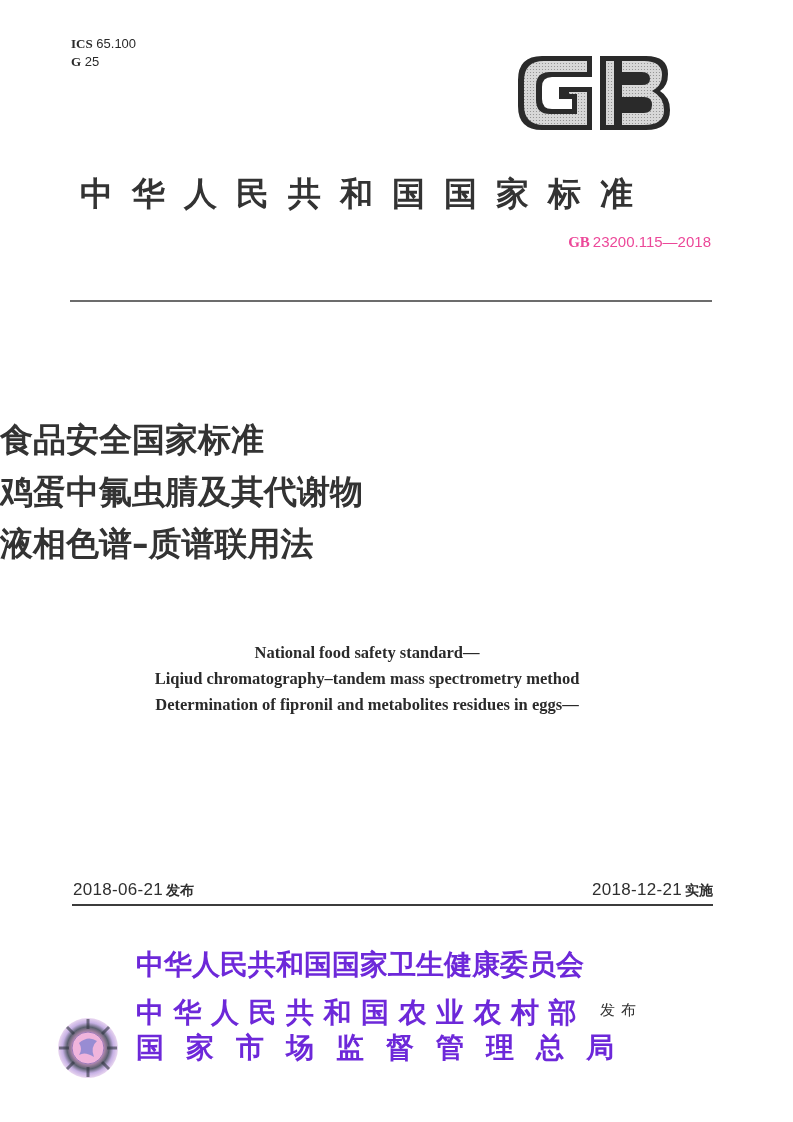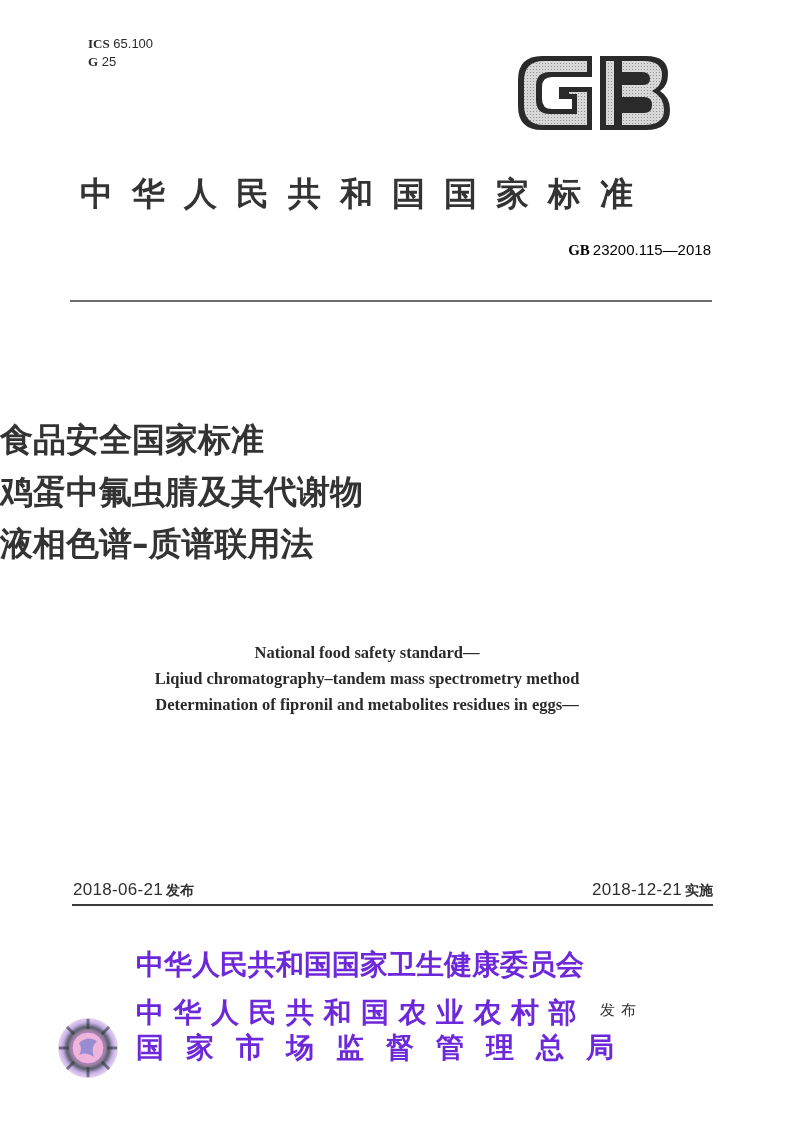--- a/index.html
+++ b/index.html
@@ -3,33 +3,32 @@
 <meta charset="utf-8">
 <style>
   html, body { margin: 0; padding: 0; }
   body {
     width: 793px; height: 1122px; background: #ffffff;
     position: relative; overflow: hidden; color: #2b2b2b;
     font-family: "DejaVu Sans", sans-serif;
   }
   .abs { position: absolute; }
   .ics {
-    left: 88px; top: 35px; font-size: 13px; line-height: 18px;
+    left: 71px; top: 35px; font-size: 13px; line-height: 18px;
     font-family: "Liberation Sans", sans-serif; color: #2a2a2a;
   }
   .ics b { font-family: "Liberation Serif", serif; font-weight: bold; }
   .gb-logo { left: 514px; top: 53px; width: 158px; height: 80px; }
   .national-std {
     left: 80px; top: 172px; width: 640px; font-size: 33px; font-weight: bold;
     letter-spacing: 19px; color: #333; white-space: nowrap;
   }
   .std-no {
-    right: 82px; top: 233px; font-size: 15px; color: #000000;
+    right: 82px; top: 233px; font-size: 15px; color: #ec4899;
     font-family: "Liberation Sans", sans-serif;
-    margin-top: 8px;
   }
   .std-no b { font-family: "Liberation Serif", serif; font-weight: bold; font-size: 15px; margin-right: 3px; }
   .rule-top { left: 70px; top: 300px; width: 642px; height: 2px; background: #6c6c6c; }
   .cn-title {
     left: 0; width: 793px; top: 414px; 
     font-size: 33px; line-height: 52px; color: #333; font-weight: bold;
   }
   .en-title {
     left: 0; width: 734px; top: 640px; text-align: center;
     font-family: "Liberation Serif", serif; font-weight: bold;

